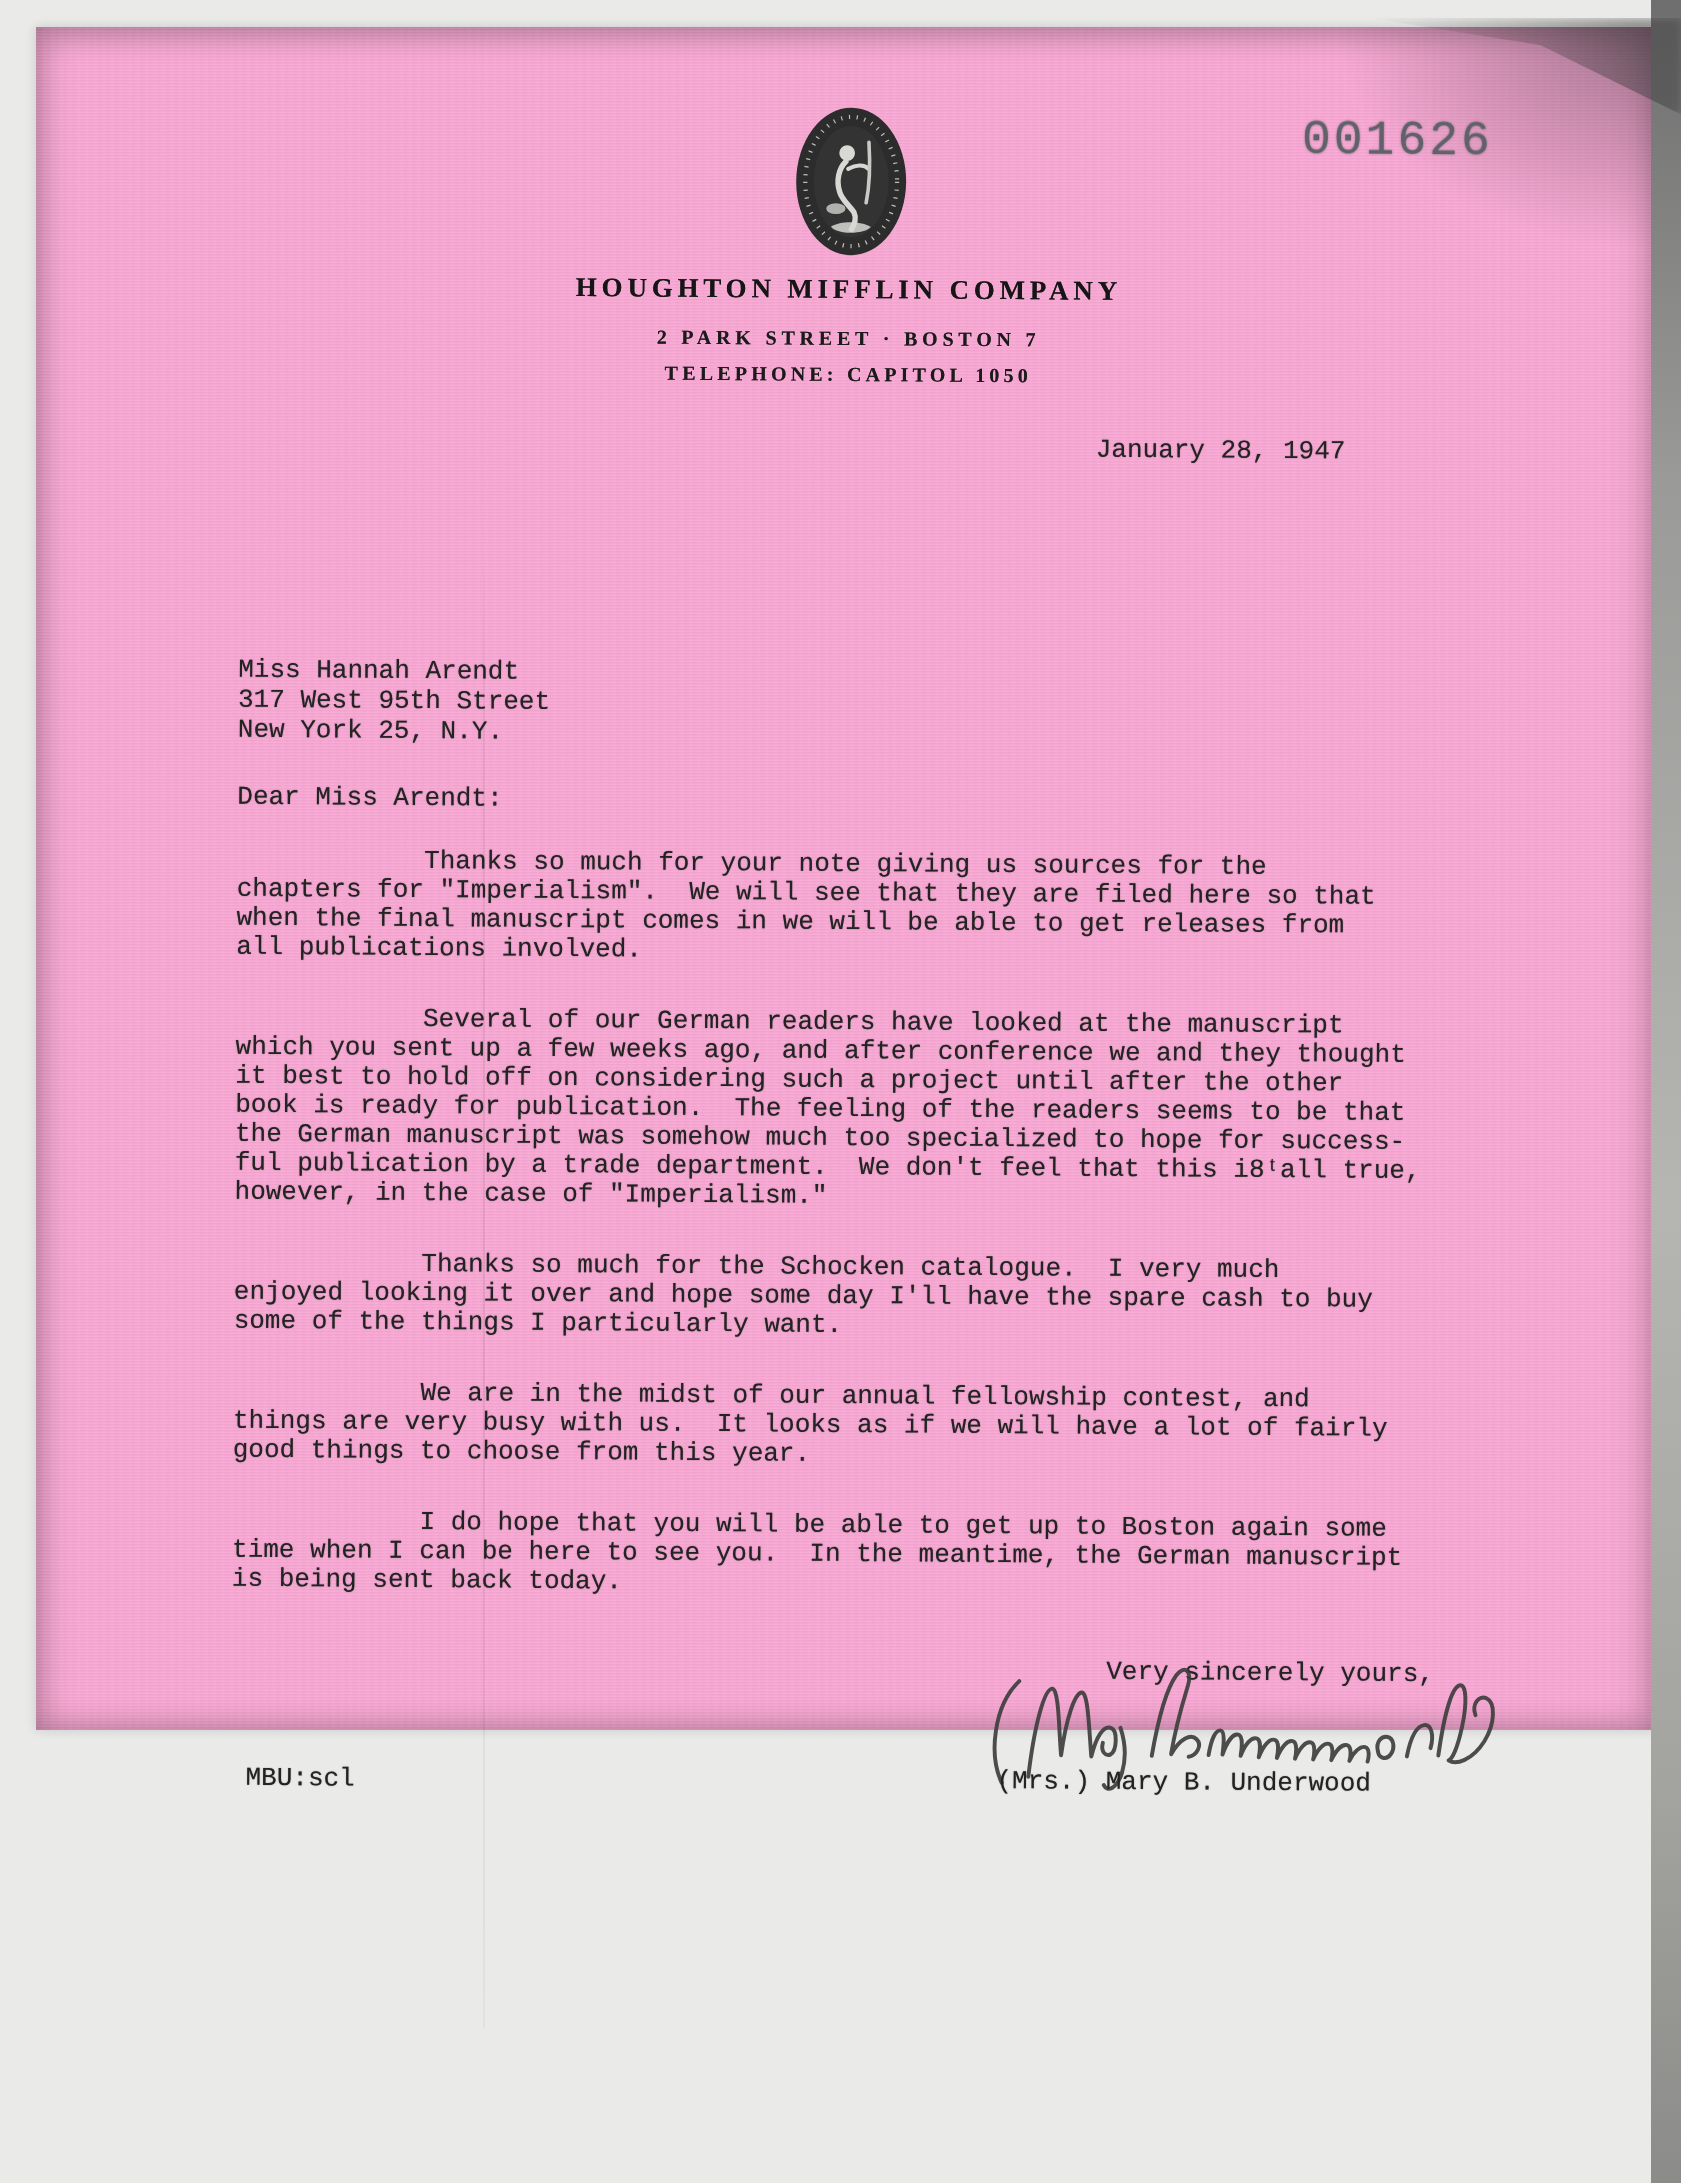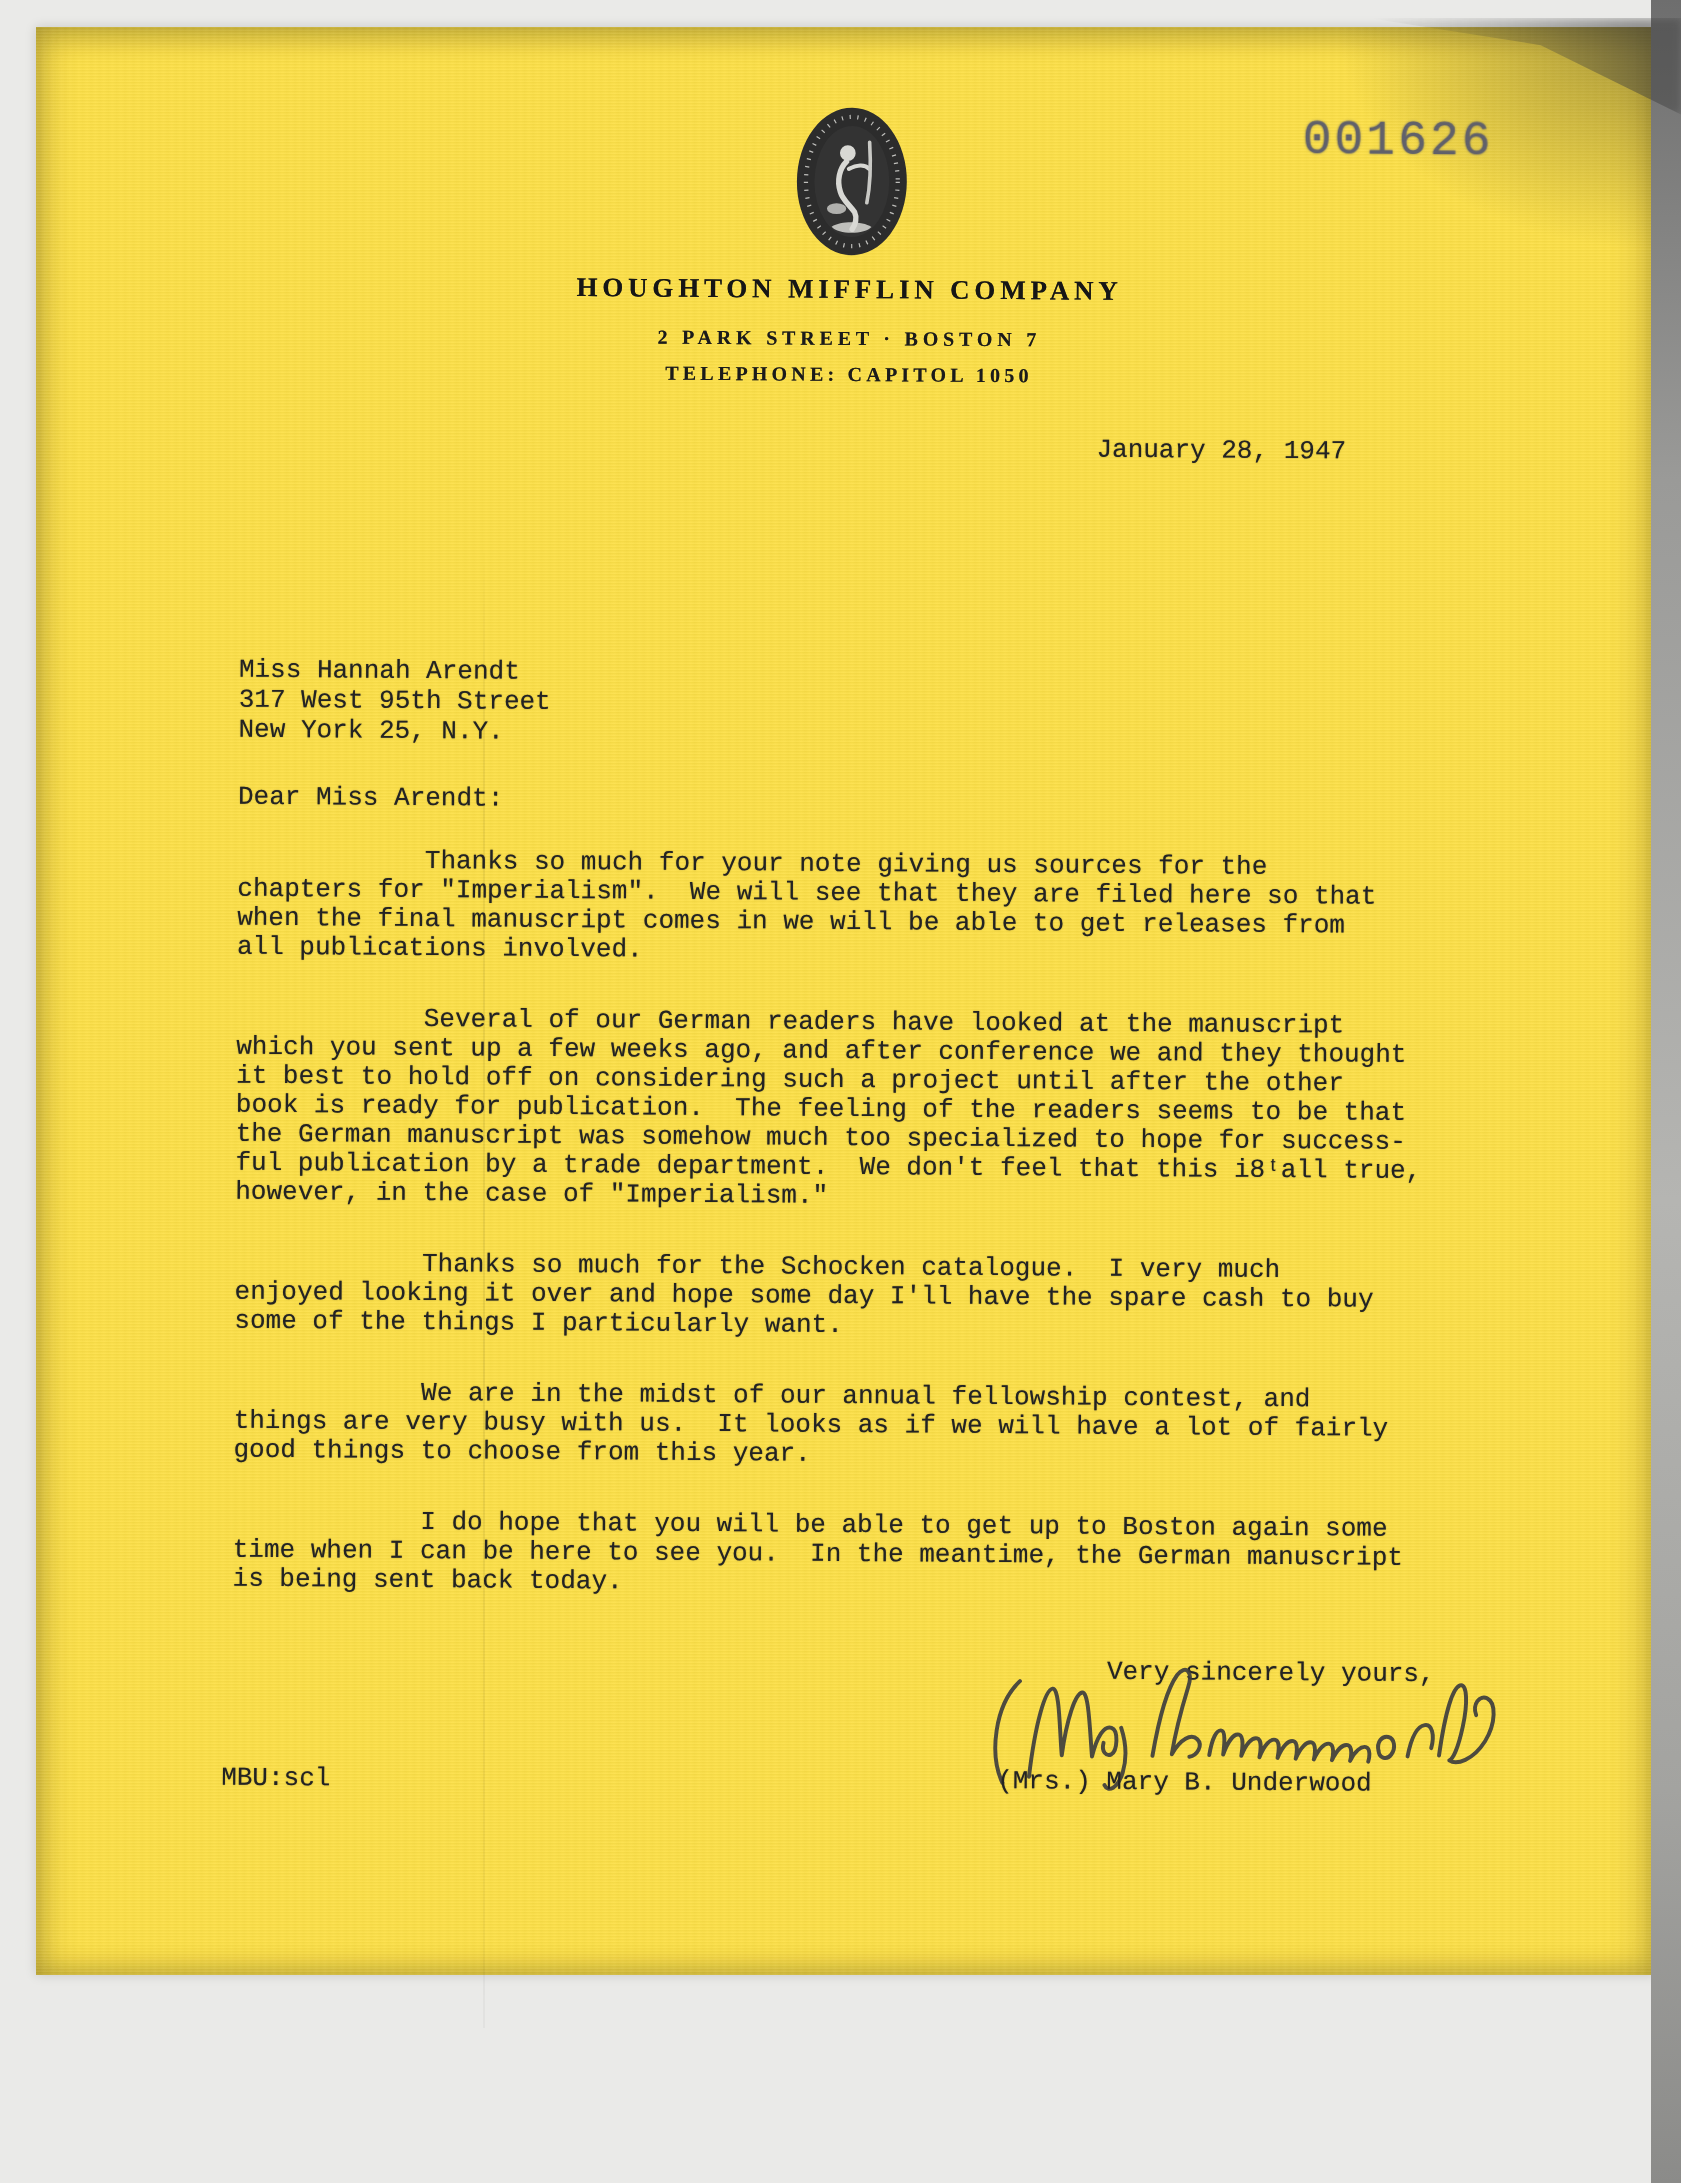--- a/index.html
+++ b/index.html
@@ -6,22 +6,22 @@
   .scene{
     position:relative;
     width:1682px;height:2183px;
     background:#eaeae8;
     overflow:hidden;
     font-family:"Liberation Sans",sans-serif;
   }
   
   .paper{
     position:absolute;left:36px;top:27px;
-    width:1620px;height:1948px;
-    background:#fde047;
+    width:1620px;height:1703px;
+    background:#f9a8d4;
     box-shadow:
       inset 0 13.3px 27px rgba(0,0,0,0.13),
       inset 15.7px 0 30px rgba(0,0,0,0.10),
       inset -17px 0 33px rgba(0,0,0,0.12),
       inset 0 -11px 24px rgba(0,0,0,0.08),
       0 0 11px rgba(0,0,0,0.15);
   }
   .texture{
     position:absolute;inset:0;
     background:
@@ -93,21 +93,21 @@
     text-shadow:0 0 1.2px rgba(35,35,35,0.55);
   }
   .dateline{position:absolute;left:1058px;top:406px;}
   .recipient{position:absolute;left:202px;top:632px;line-height:30px;}
   .salutation{position:absolute;left:202px;top:759px;}
   .body{position:absolute;left:202px;top:823px;width:1227px;line-height:29px;}
   .para{white-space:pre-wrap;margin:0 0 42px 0;}
   .valediction{position:absolute;left:1077px;top:1628px;}
   .signature{position:absolute;left:955px;top:1636px;width:532px;height:127px;}
   .typed-name{position:absolute;left:968px;top:1738px;}
-  .reference{position:absolute;left:192px;top:1740px;}
+  .reference{position:absolute;left:217px;top:1740px;}
 </style>
 </head>
 <body>
 
 <div class="scene">
 
   <div class="paper">
     <div class="texture"></div>
     <div class="corner-shade"></div>
     <div class="crease"></div>

